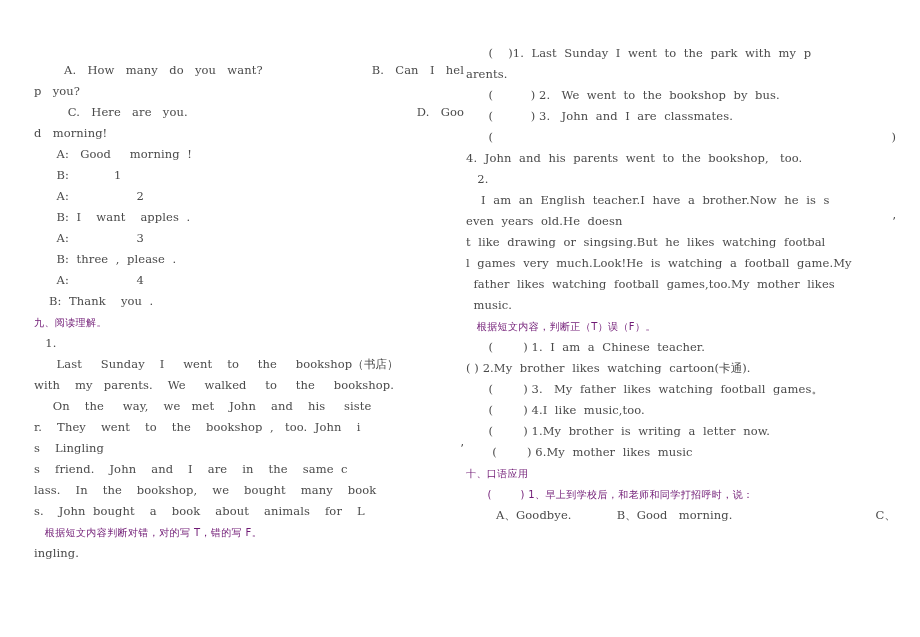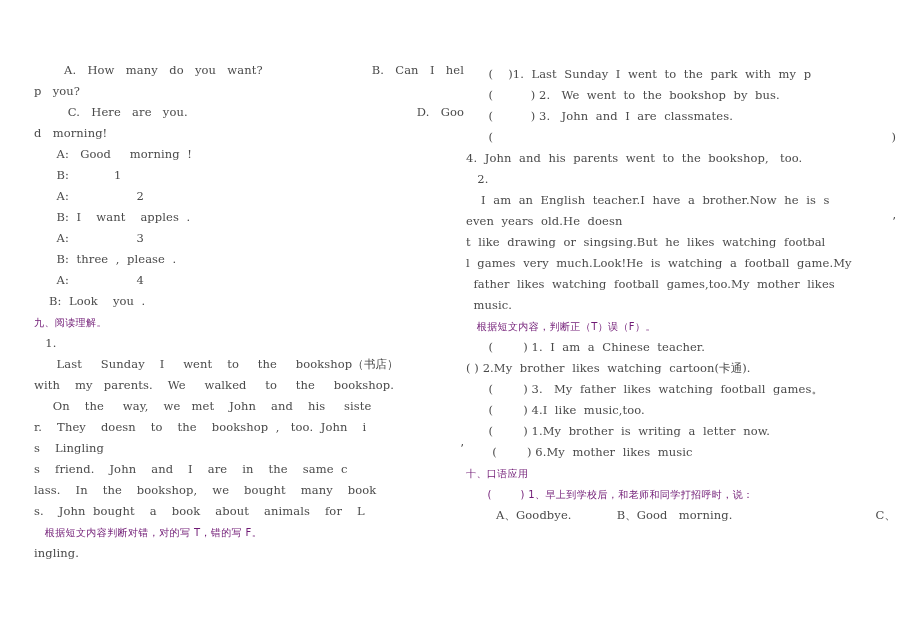--- a/index.html
+++ b/index.html
@@ -60,36 +60,37 @@
       <div class="ln">p   you?</div>
       <div class="ln"><span class="rt">D.   Goo</span><span>         C.   Here   are   you.</span></div>
       <div class="ln">d   morning!</div>
       <div class="ln">      A:   Good     morning  !</div>
       <div class="ln">      B:            1</div>
       <div class="ln">      A:                  2</div>
       <div class="ln">      B:  I    want    apples  .</div>
       <div class="ln">      A:                  3</div>
       <div class="ln">      B:  three  ,  please  .</div>
       <div class="ln">      A:                  4</div>
-      <div class="ln">    B:  Look    you  .</div>
+      <div class="ln">    B:  Thank    you  .</div>
       <div class="ln cn">九、阅读理解。</div>
       <div class="ln">   1.</div>
       <div class="ln">      Last     Sunday    I     went    to     the     bookshop（书店）</div>
       <div class="ln">with    my   parents.    We     walked     to     the     bookshop.</div>
       <div class="ln">     On    the     way,    we   met    John    and    his     siste</div>
-      <div class="ln">r.    They    doesn    to    the    bookshop  ,   too.  John    i</div>
+      <div class="ln">r.    They    went    to    the    bookshop  ,   too.  John    i</div>
       <div class="ln"><span class="rt">’</span><span>s    Lingling</span></div>
       <div class="ln">s    friend.    John    and    I    are    in    the    same  c</div>
       <div class="ln">lass.    In    the    bookshop,    we    bought    many    book</div>
       <div class="ln">s.    John  bought    a    book    about    animals    for    L</div>
       <div class="ln cn">   根据短文内容判断对错，对的写 T，错的写 F。</div>
       <div class="ln">ingling.</div>
     </div>
-  <div class="col" id="col-right" style="top: 64px;">
+  <div class="col" id="col-right" style="top: 43px;">
       <div class="ln">      (    )1.  Last  Sunday  I  went  to  the  park  with  my  p</div>
+      <div class="ln">arents.</div>
       <div class="ln">      (          ) 2.   We  went  to  the  bookshop  by  bus.</div>
       <div class="ln">      (          ) 3.   John  and  I  are  classmates.</div>
       <div class="ln"><span class="rt">)</span><span>      (</span></div>
       <div class="ln">4.  John  and  his  parents  went  to  the  bookshop,   too.</div>
       <div class="ln">   2.</div>
       <div class="ln">    I  am  an  English  teacher.I  have  a  brother.Now  he  is  s</div>
       <div class="ln"><span class="rt">’</span><span>even  years  old.He  doesn</span></div>
       <div class="ln">t  like  drawing  or  singsing.But  he  likes  watching  footbal</div>
       <div class="ln">l  games  very  much.Look!He  is  watching  a  football  game.My</div>
       <div class="ln">  father  likes  watching  football  games,too.My  mother  likes</div>

